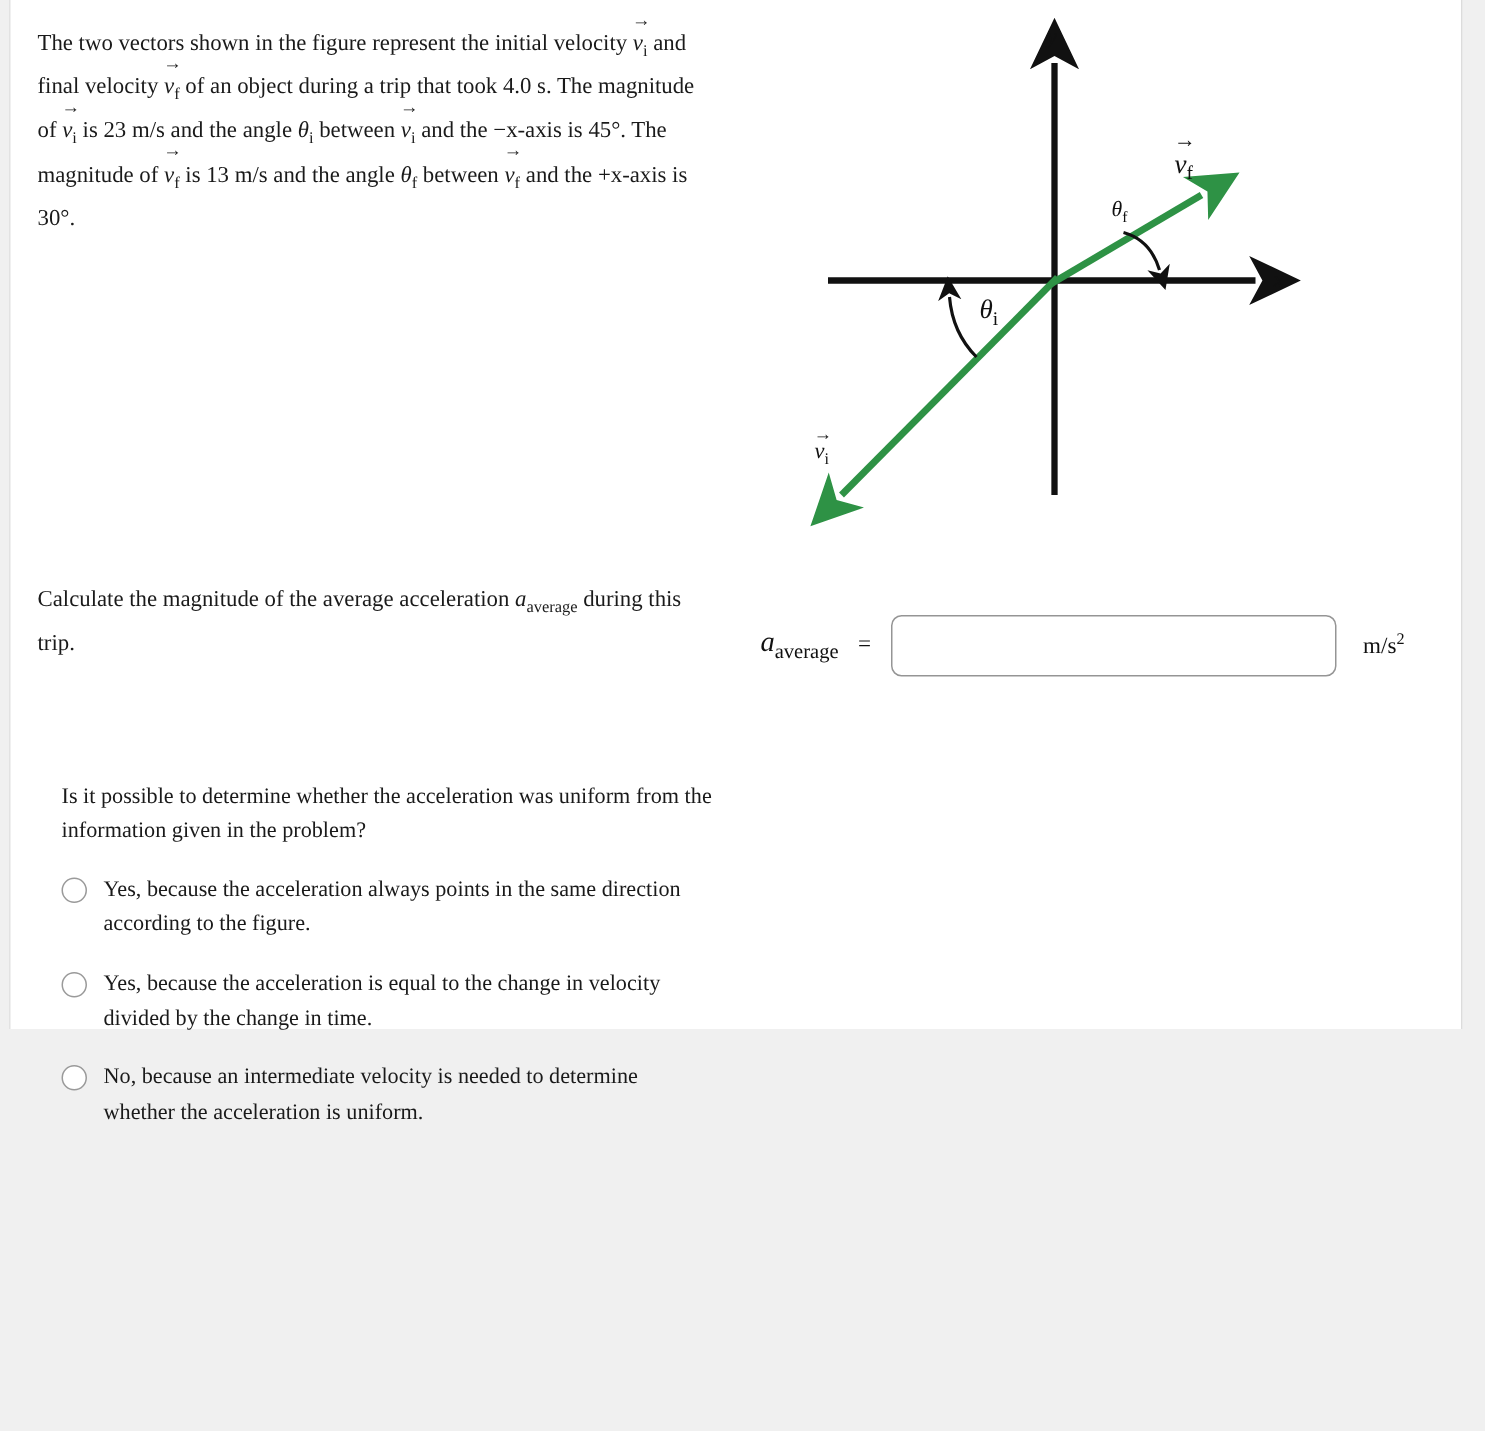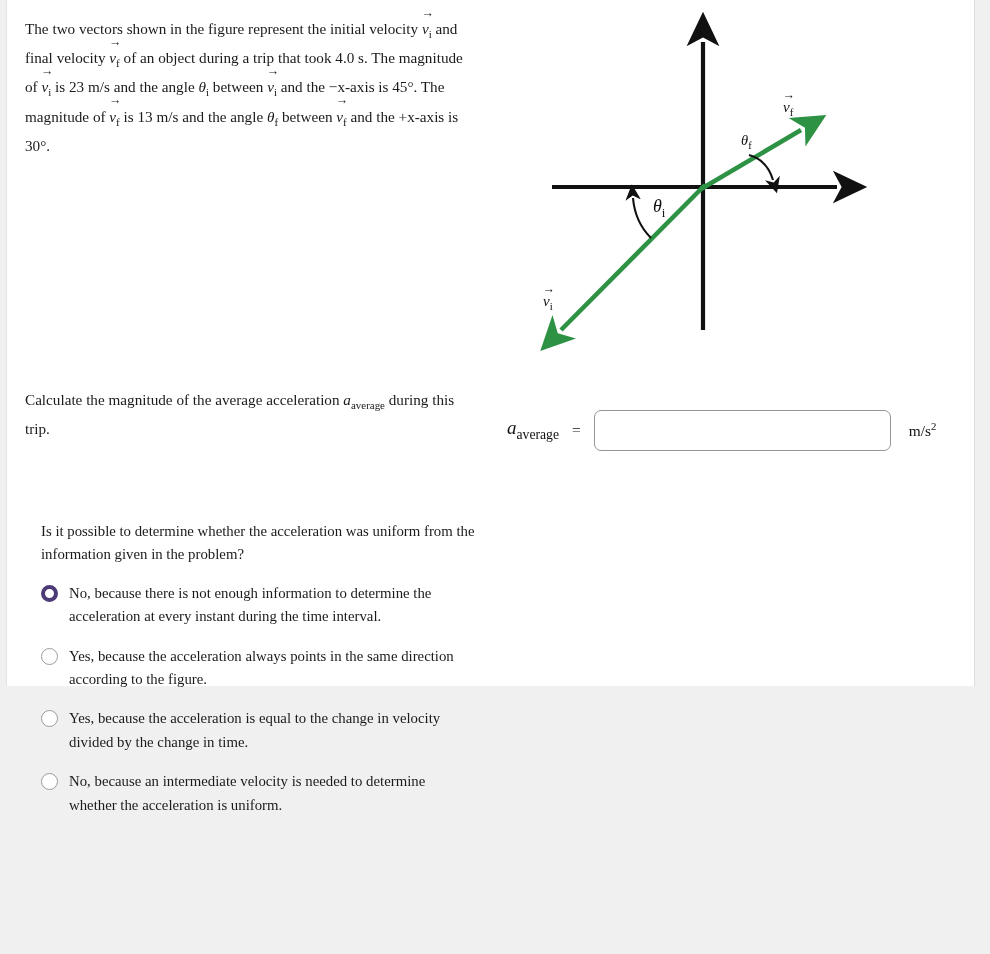--- a/index.html
+++ b/index.html
@@ -213,21 +213,21 @@
       <line x1="174" y1="181" x2="274" y2="122" stroke="#2e9245" stroke-width="4.6" marker-end="url(#grArrow)"></line>
 
       <path d="M 124,230 Q 108,214 106,190" fill="none" stroke="#111111" stroke-width="2.1" marker-end="url(#thinArrow)"></path>
 
       <path d="M 222,147 Q 240,152 246,172" fill="none" stroke="#111111" stroke-width="2.1" marker-end="url(#thinArrow)"></path>
     </svg>
 
     <div class="fig-label" style="left:322px; top:171px; font-size:15px;">x</div>
     <div class="fig-label" style="left:171px; top:9px; font-size:15px;">y</div>
 
-    <div class="fig-label" style="left:256px; top:91px; font-size:15px;">
+    <div class="fig-label" style="left:256px; top:91px; font-size:18px;">
       <span class="vec"><span class="ar"></span><span>v</span><sub class="lit">f</sub></span>
     </div>
     <div class="fig-label" style="left:16px; top:285px; font-size:15px;">
       <span class="vec"><span class="ar"></span><span>v</span><sub class="lit">i</sub></span>
     </div>
 
     <div class="fig-label" style="left:126px; top:188px; font-size:18px;">
       <span>θ</span><sub class="lit">i</sub>
     </div>
     <div class="fig-label" style="left:214px; top:124px; font-size:14.5px;">
@@ -242,24 +242,20 @@
   <div class="answer-row">
     <span class="a-label"><span>a</span><sub>average</sub></span>
     <span class="eq-sign">=</span>
     <input class="answer-input" type="text" value="" style="">
     <span class="unit"><span>m/s</span><sup>2</sup></span>
   </div>
 
   <div class="mc">
     <div class="mc-question">Is it possible to determine whether the acceleration was uniform from the information given in the problem?</div>
 
-    <div class="mc-option">
-      <span class="radio selected"></span>
-      <span class="mc-label">No, because there is not enough information to determine the acceleration at every instant during the time interval.</span>
-    </div>
 
     <div class="mc-option">
       <span class="radio"></span>
       <span class="mc-label">Yes, because the acceleration always points in the same direction according to the figure.</span>
     </div>
 
     <div class="mc-option">
       <span class="radio"></span>
       <span class="mc-label">Yes, because the acceleration is equal to the change in velocity divided by the change in time.</span>
     </div>

